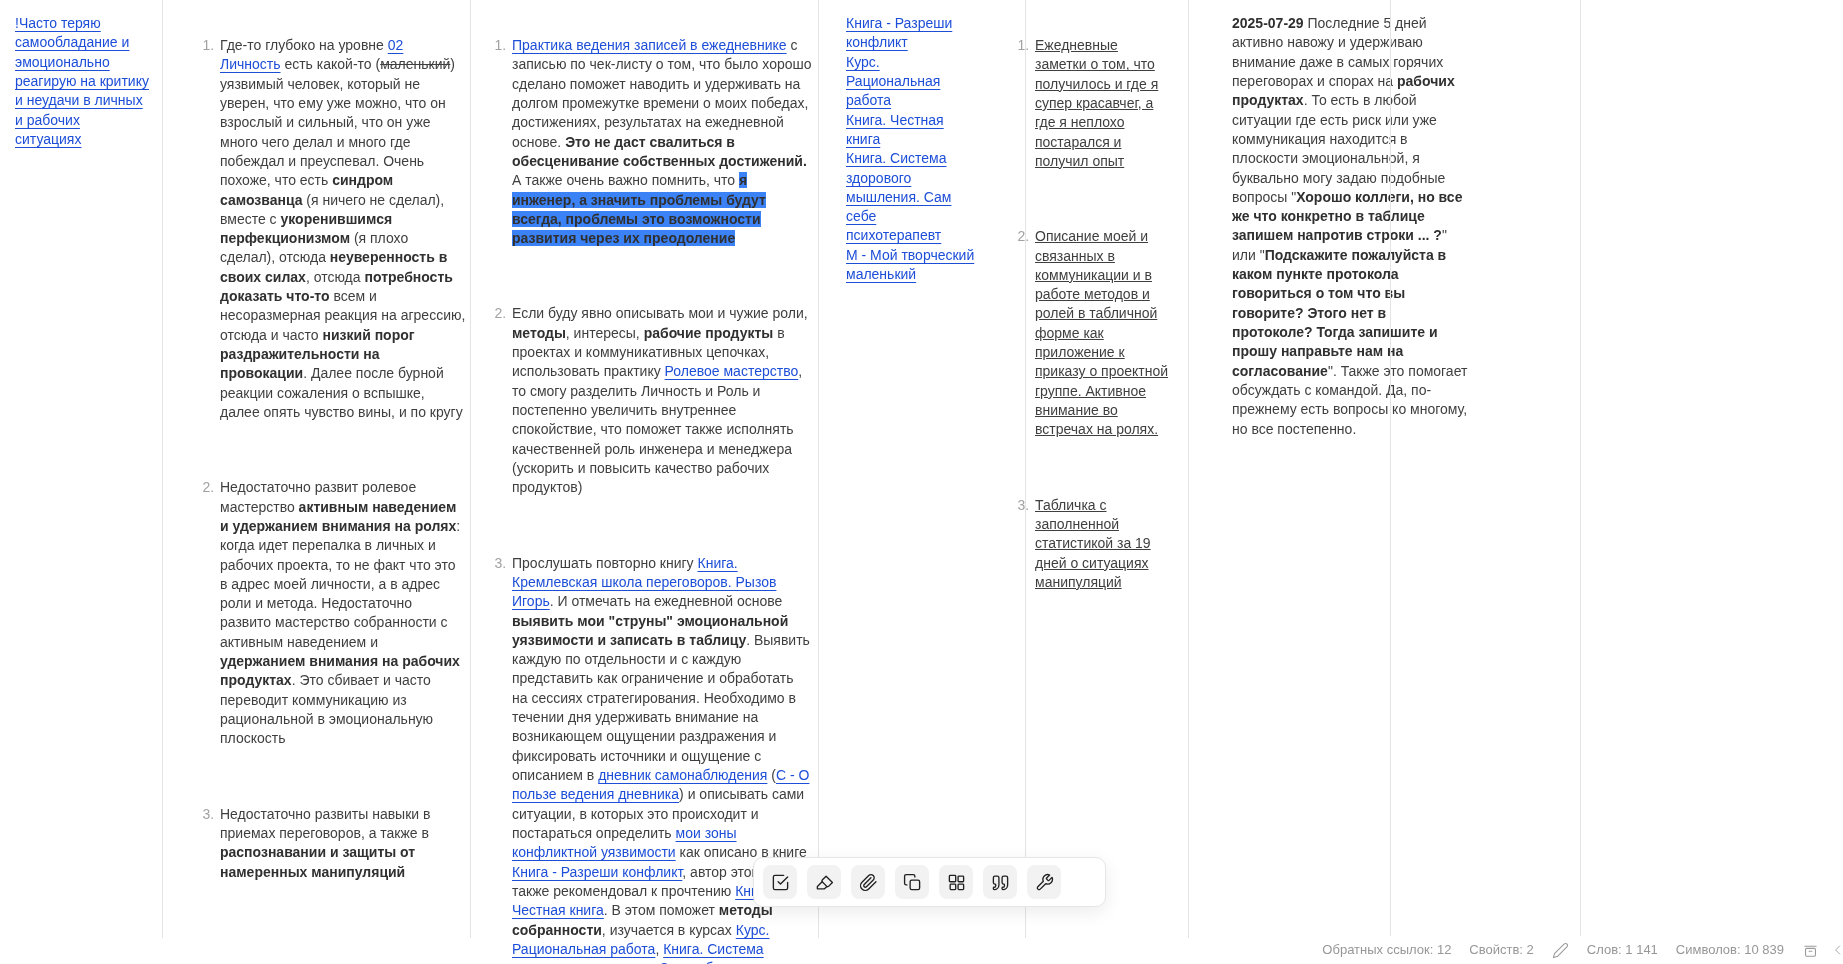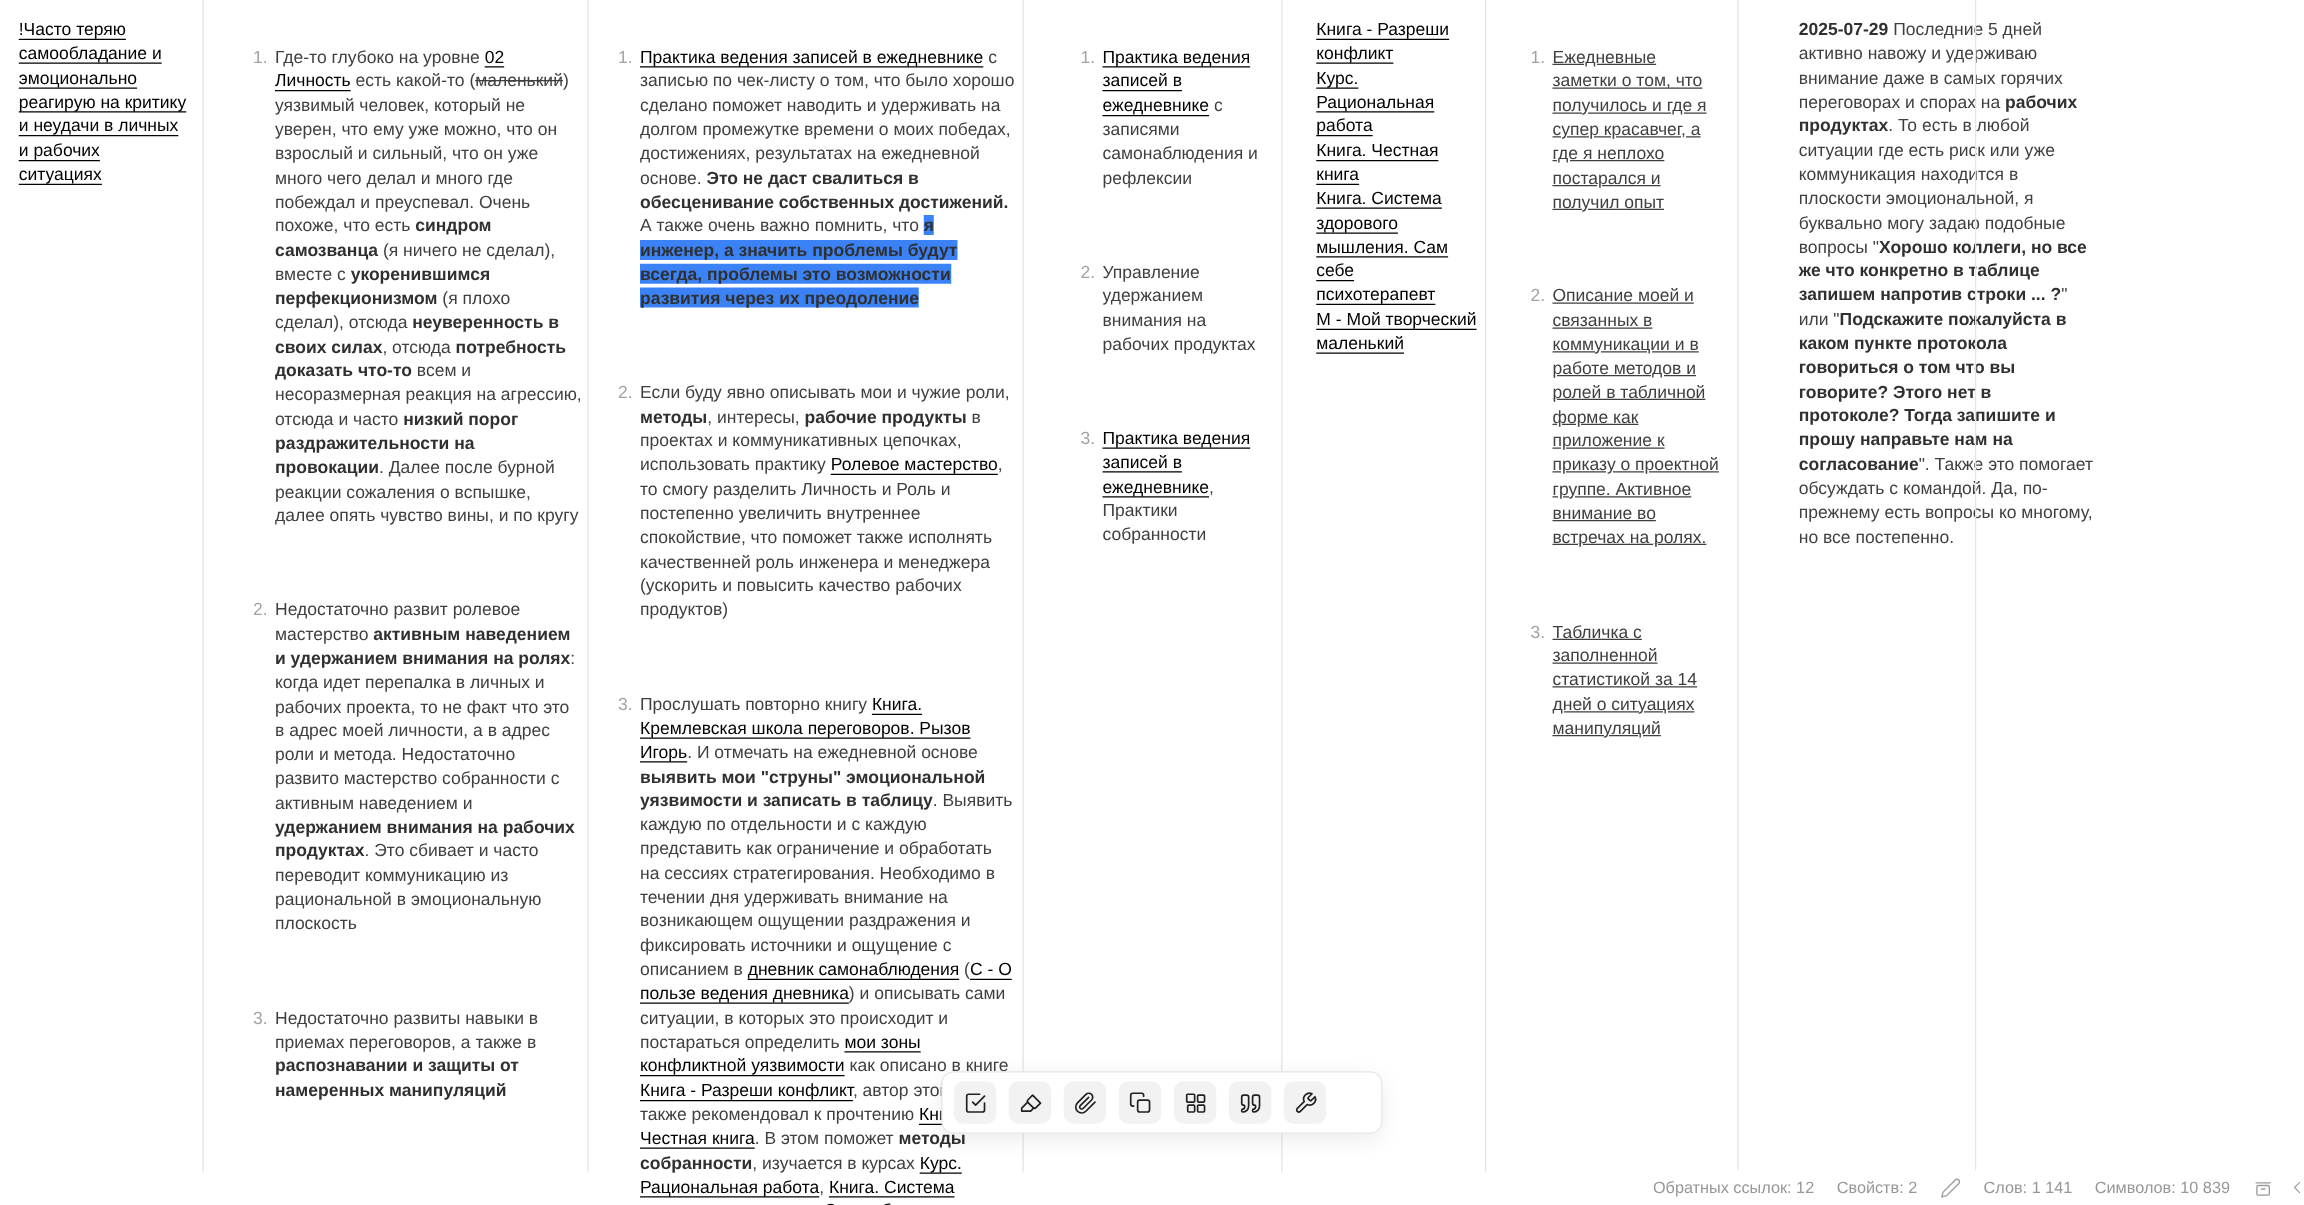--- a/index.html
+++ b/index.html
@@ -28,21 +28,21 @@
 
   ol { margin:22px 0 0 0; padding-left:44px; list-style:decimal; }
   .col-3 ol { padding-left:28px; }
   .col-4 ol { padding-left:38px; }
   .col-6 ol { padding-left:38px;text-decoration:underline; }
   li { padding-left:2px; }
   li::marker { color:#a2a2a2; }
   li + li { margin-top:56px; }
 
   a.ilink {
-    color:#000000;
+    color:#1d4ed8;
     text-decoration:underline;
     text-decoration-thickness:1px;
     text-underline-offset:3px;
     cursor:pointer;
   }
   a.ilink.block { display:block; }
   strong { font-weight:700; color:#303030; }
   mark { background:#3b82f6; color:#303030; }
   del { text-decoration:line-through; }
 
@@ -84,41 +84,34 @@
         <li>Недостаточно развиты навыки в приемах переговоров, а также в <strong>распознавании и защиты от намеренных манипуляций</strong></li>
       </ol>
   </div>
   <div class="col col-3">
     <ol>
         <li><a class="ilink" href="#">Практика ведения записей в ежедневнике</a> с записью по чек-листу о том, что было хорошо сделано поможет наводить и удерживать на долгом промежутке времени о моих победах, достижениях, результатах на ежедневной основе. <strong>Это не даст свалиться в обесценивание собственных достижений.</strong> А также очень важно помнить, что <mark><strong>я инженер, а значить проблемы будут всегда, проблемы это возможности развития через их преодоление</strong></mark></li>
         <li>Если буду явно описывать мои и чужие роли, <strong>методы</strong>, интересы, <strong>рабочие продукты</strong> в проектах и коммуникативных цепочках, использовать практику <a class="ilink" href="#">Ролевое мастерство</a>, то смогу разделить Личность и Роль и постепенно увеличить внутреннее спокойствие, что поможет также исполнять качественней роль инженера и менеджера (ускорить и повысить качество рабочих продуктов)</li>
         <li>Прослушать повторно книгу <a class="ilink" href="#">Книга. Кремлевская школа переговоров. Рызов Игорь</a>. И отмечать на ежедневной основе <strong>выявить мои "струны" эмоциональной уязвимости и записать в таблицу</strong>. Выявить каждую по отдельности и с каждую представить как ограничение и обработать на сессиях стратегирования. Необходимо в течении дня удерживать внимание на возникающем ощущении раздражения и фиксировать источники и ощущение с описанием в <a class="ilink" href="#">дневник самонаблюдения</a> (<a class="ilink" href="#">С - О пользе ведения дневника</a>) и описывать сами ситуации, в которых это происходит и постараться определить <a class="ilink" href="#">мои зоны конфликтной уязвимости</a> как описано в книге <a class="ilink" href="#">Книга - Разреши конфликт</a>, автор этой книги также рекомендовал к прочтению <a class="ilink" href="#">Книга. Честная книга</a>. В этом поможет <strong>методы собранности</strong>, изучается в курсах <a class="ilink" href="#">Курс. Рациональная работа</a>, <a class="ilink" href="#">Книга. Система здорового мышления. Сам себе психотерапевт</a>. Результатом работ можно описать целевую систему </li>
       </ol>
   </div>
-  <div class="col col-4">
-    <ol>
-        <li><a class="ilink" href="#">Практика ведения записей в ежедневнике</a> с записями самонаблюдения и рефлексии</li>
-        <li>Управление удержанием внимания на рабочих продуктах</li>
-        <li><a class="ilink" href="#">Практика ведения записей в ежедневнике</a>, Практики собранности</li>
-      </ol>
-  </div>
   <div class="col col-5">
     <div>
         <a class="ilink block" href="#">Книга - Разреши конфликт</a>
         <a class="ilink block" href="#">Курс. Рациональная работа</a>
         <a class="ilink block" href="#">Книга. Честная книга</a>
         <a class="ilink block" href="#">Книга. Система здорового мышления. Сам себе психотерапевт</a>
         <a class="ilink block" href="#">М - Мой творческий маленький</a>
       </div>
   </div>
   <div class="col col-6">
     <ol>
         <li>Ежедневные заметки о том, что получилось и где я супер красавчег, а где я неплохо постарался и получил опыт</li>
         <li>Описание моей и связанных в коммуникации и в работе методов и ролей в табличной форме как приложение к приказу о проектной группе. Активное внимание во встречах на ролях.</li>
-        <li>Табличка с заполненной статистикой за 14 дней о ситуациях манипуляций</li>
+        <li>Табличка с заполненной статистикой за 19 дней о ситуациях манипуляций</li>
       </ol>
   </div>
   <div class="col col-8">
     <div><strong>2025-07-29</strong> Последние 5 дней активно навожу и удерживаю внимание даже в самых горячих переговорах и спорах на <strong>рабочих продуктах</strong>. То есть в любой ситуации где есть риск или уже коммуникация находится в плоскости эмоциональной, я буквально могу задаю подобные вопросы "<strong>Хорошо коллеги, но все же что конкретно в таблице запишем напротив строки ... ?</strong>" или "<strong>Подскажите пожалуйста в каком пункте протокола говориться о том что вы говорите? Этого нет в протоколе? Тогда запишите и прошу направьте нам на согласование</strong>". Также это помогает обсуждать с командой. Да, по-прежнему есть вопросы ко многому, но все постепенно.</div>
   </div>
 </div>
 
 <div class="divider" style="left:162px"></div>
 <div class="divider" style="left:470px"></div>
 <div class="divider" style="left:818px"></div>

